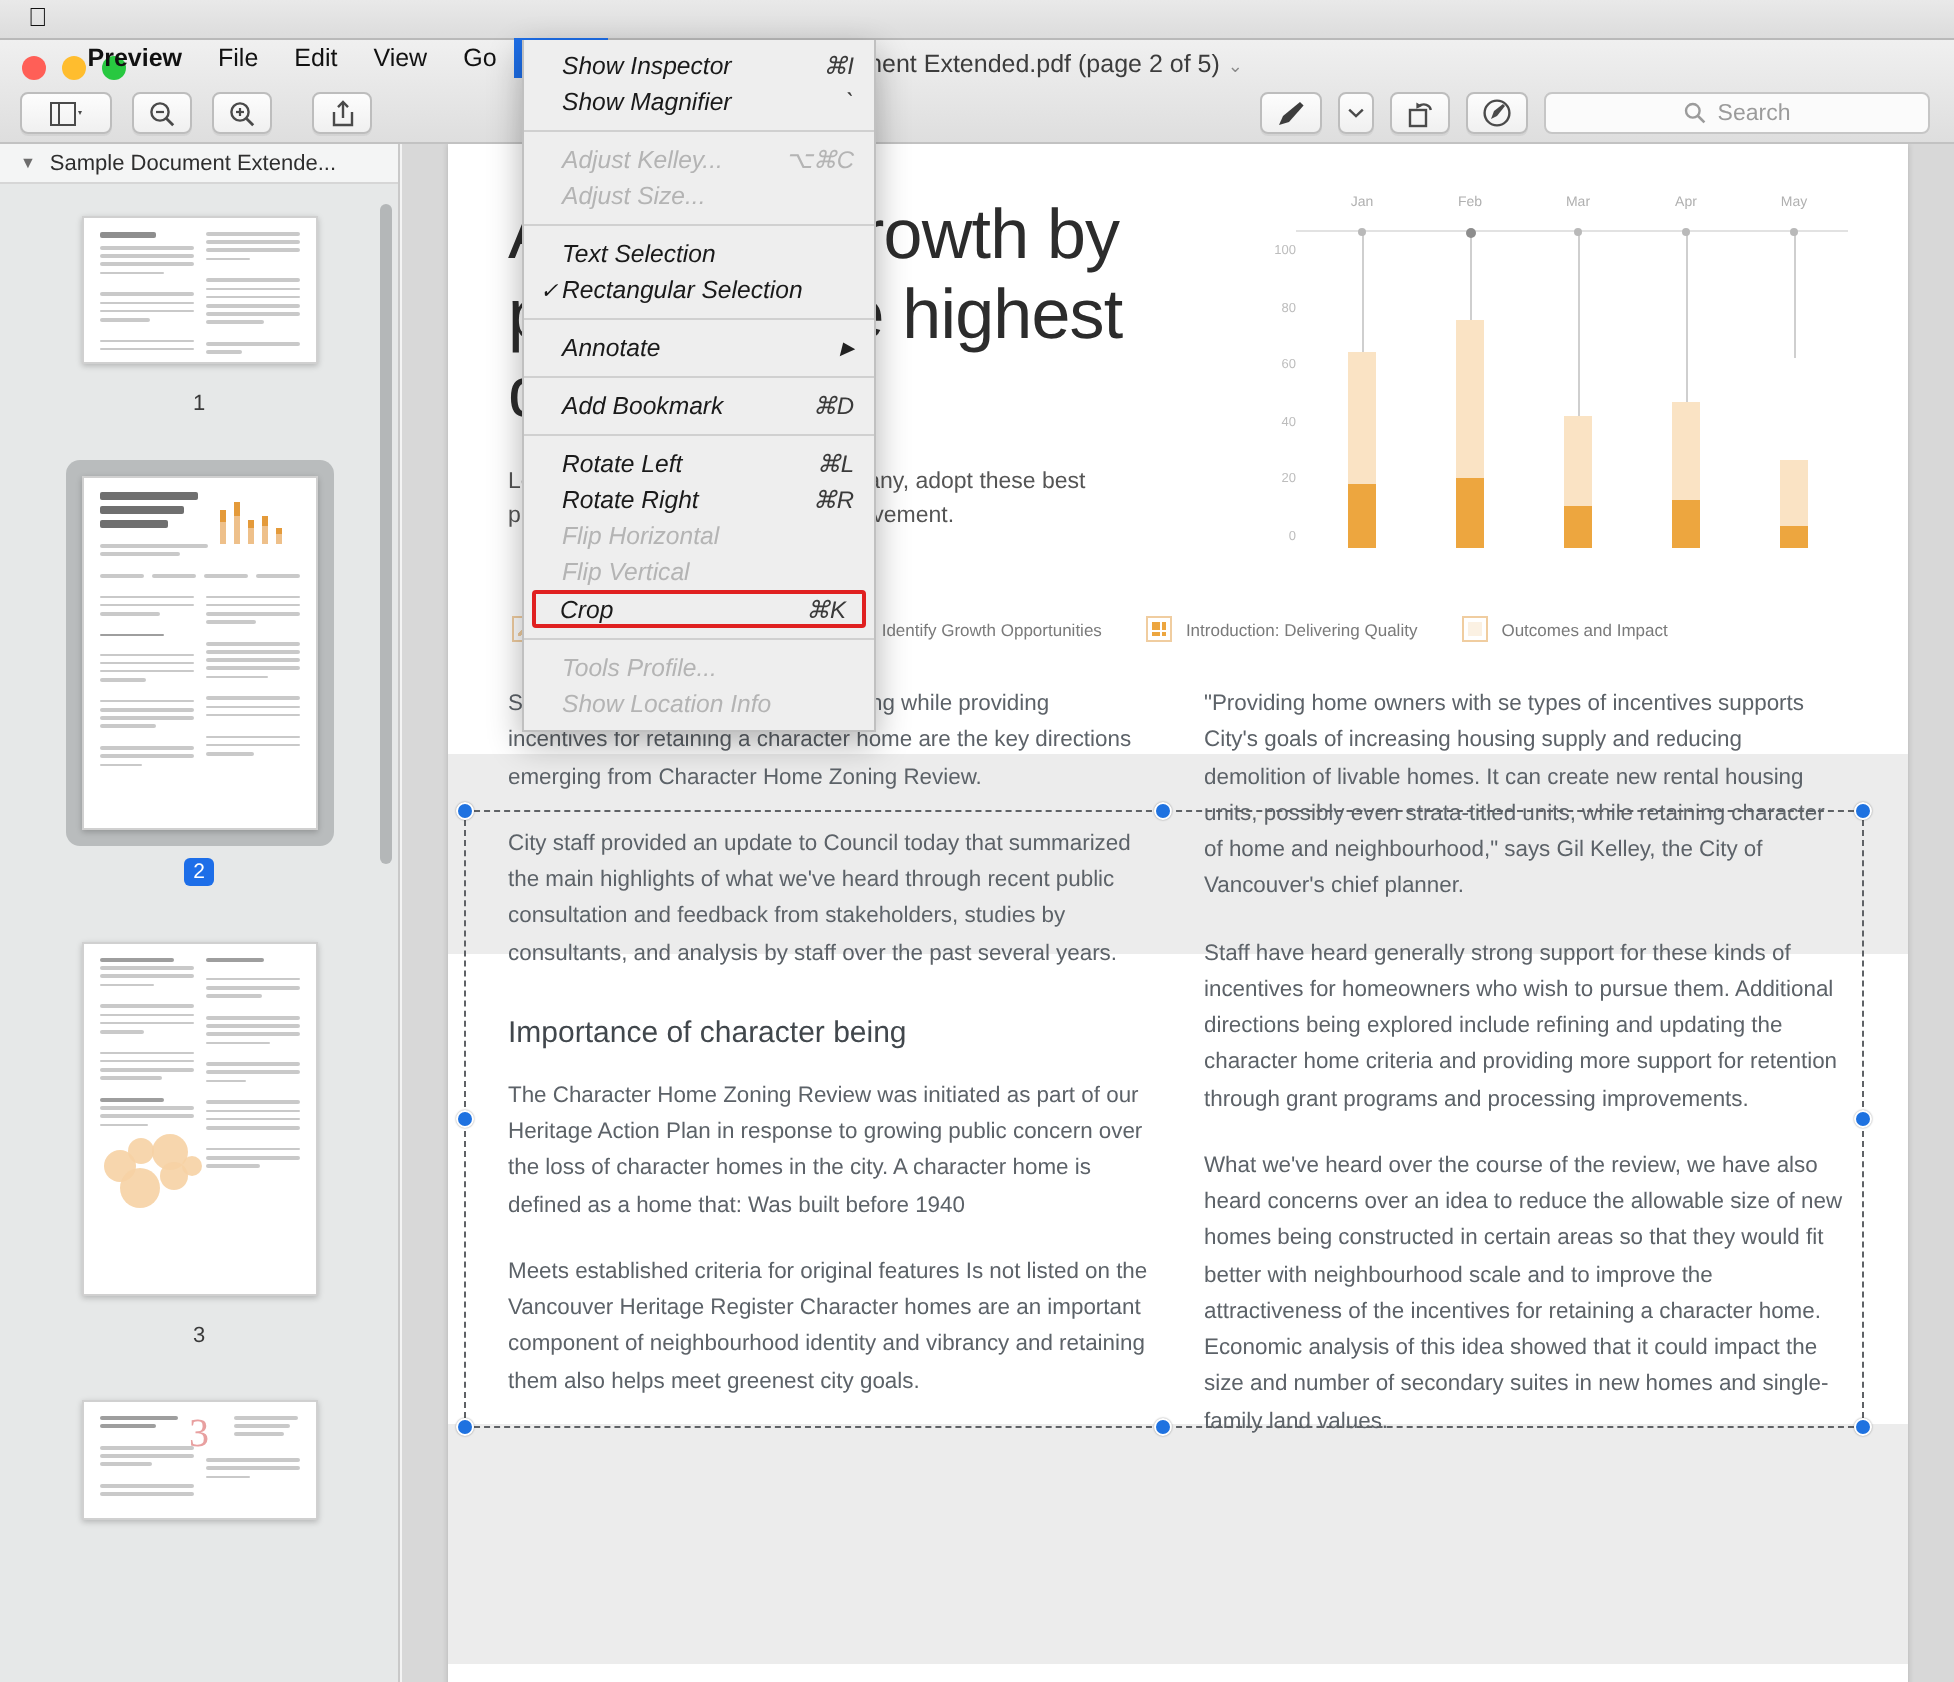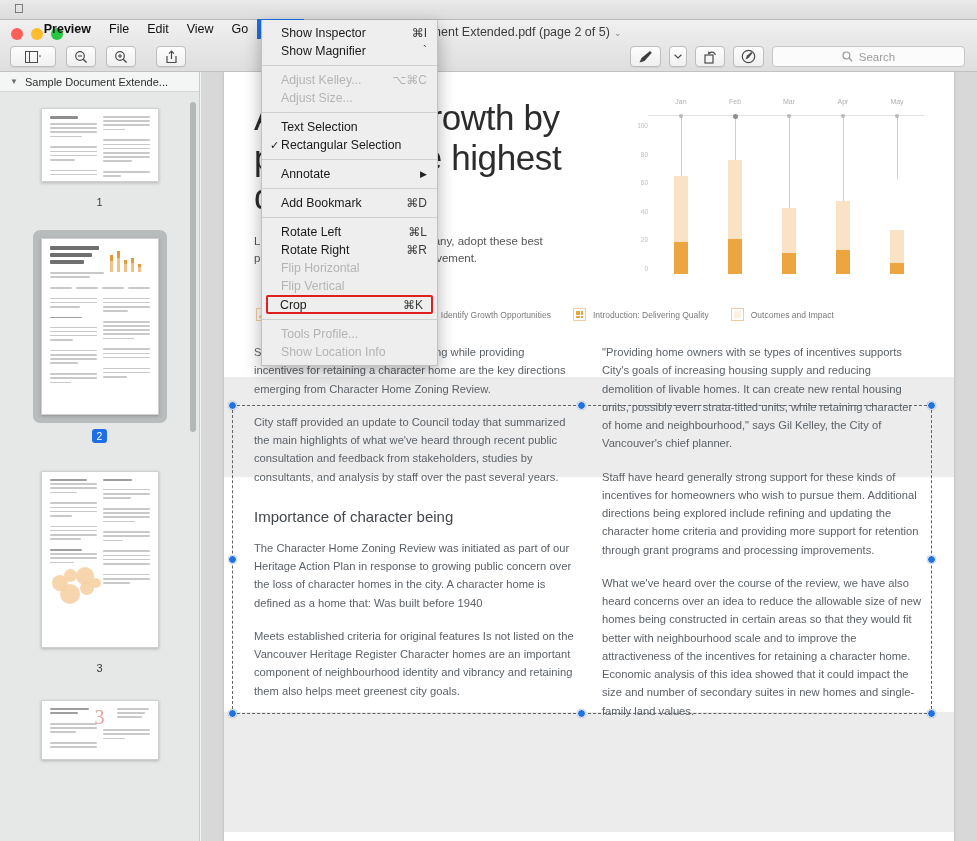--- a/index.html
+++ b/index.html
@@ -250,21 +250,21 @@
   .menu {
     position: absolute; left: 261px; top: 20px; width: 177px;
     background: #eeeeee; border: 1px solid #c0c0c0;
     border-top: none;
     box-shadow: 0 6px 16px rgba(0,0,0,.30);
     z-index: 70; padding: 4px 0;
     font-size: 12.3px; color: #1a1a1a;
   }
   .menu .row {
     height: 18px; display: flex; align-items: center;
-    padding: 0 10px 0 8px; position: relative; white-space: nowrap;
+    padding: 0 10px 0 8px; position: relative; white-space: nowrap; font-style: italic;
   }
   .menu .row .check { width: 11px; display: inline-block; font-size: 11px; }
   .menu .row .lbl { flex: 1; }
   .menu .row .key { color: #3a3a3a; font-size: 12px; margin-left: 10px; }
   .menu .row .arrow { font-size: 9px; color: #222; }
   .menu .row.disabled .lbl,
   .menu .row.disabled .key { color: #b4b4b4; }
   .menu .sep { height: 1px; background: #d0d0d0; margin: 5px 0; }
   .menu .row.boxed {
     border: 2px solid #e02020; border-radius: 2px;

